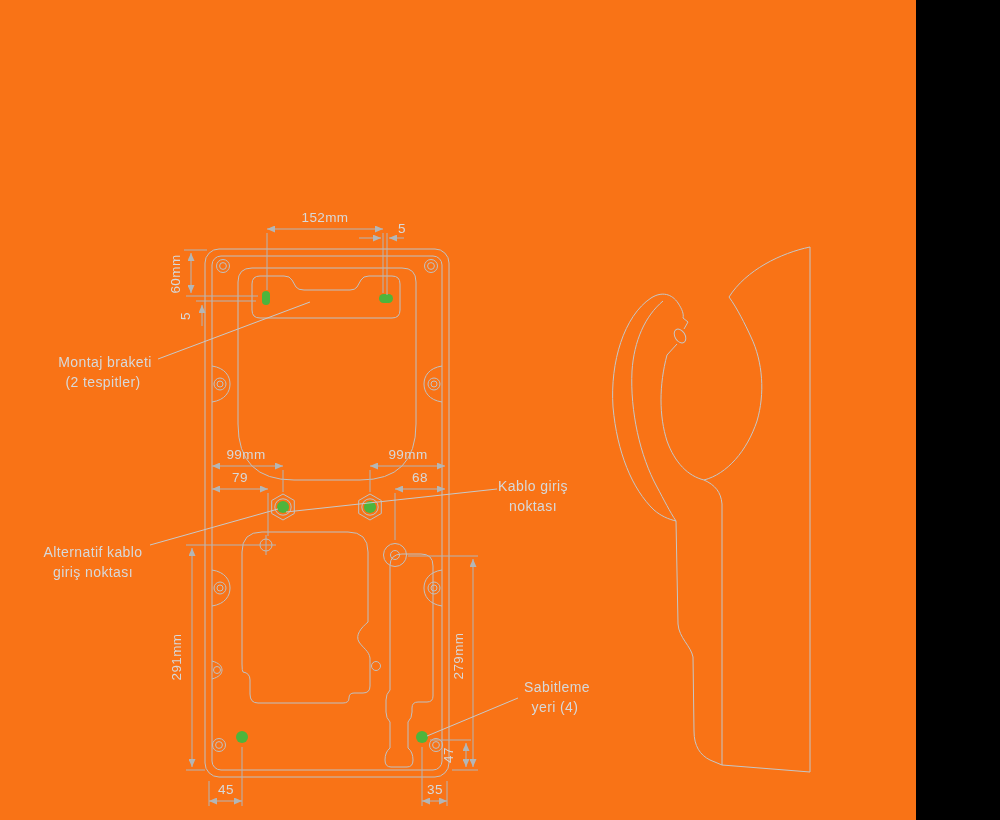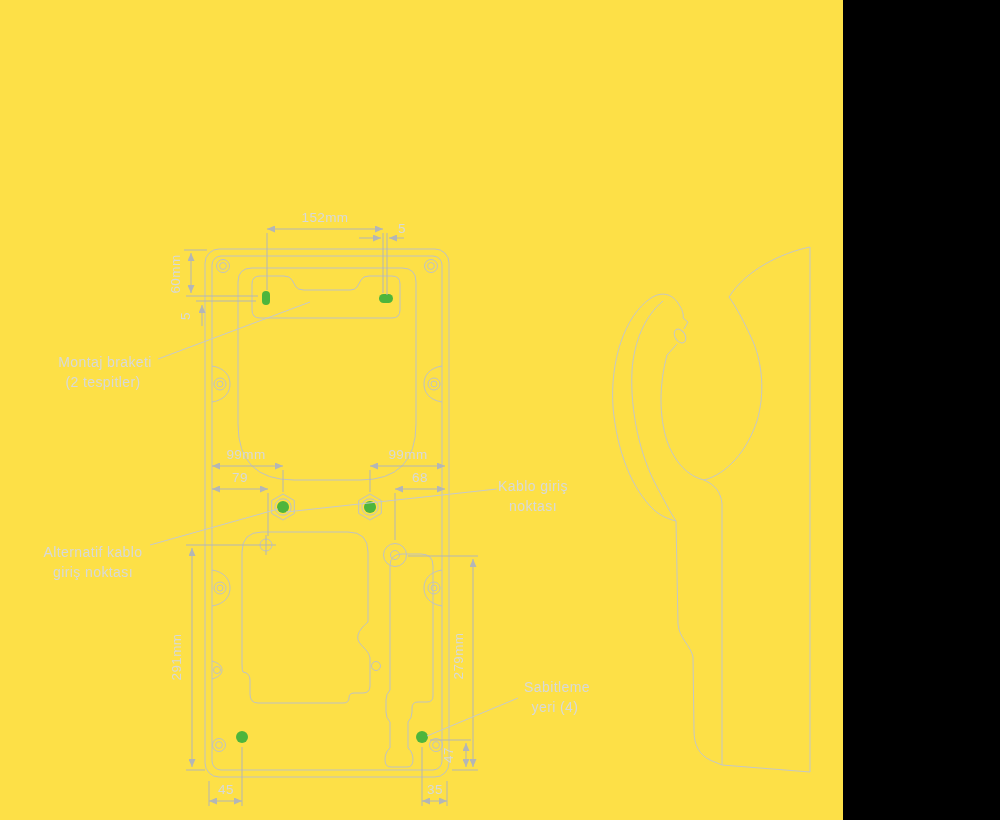--- a/index.html
+++ b/index.html
@@ -1,16 +1,16 @@
 <!DOCTYPE html>
 <html><head>
 <meta charset="utf-8">
 <style>
   html,body{margin:0;padding:0;background:#000;}
-  .stage{position:relative;width:843px;height:820px;background:#fde047;overflow:hidden;
+  .stage{position:relative;width:916px;height:820px;background:#f97316;overflow:hidden;
          font-family:"Liberation Sans",sans-serif;}
   svg text{font-family:"Liberation Sans",sans-serif;fill:#d7d9da;}
   .dim-text{font-size:13.5px;letter-spacing:.4px;}
   .label-text{font-size:14px;letter-spacing:.4px;}
   .plate{stroke:#bfc2c3;fill:none;stroke-width:1;}
   .dimline{stroke:#b3b6b7;fill:none;stroke-width:1;}
   .leader{stroke:#c6c9ca;fill:none;stroke-width:1;}
   .profile{stroke:#c4c7c8;fill:none;stroke-width:1;}
   .green{fill:#4db53c;stroke:none;}
 </style>

